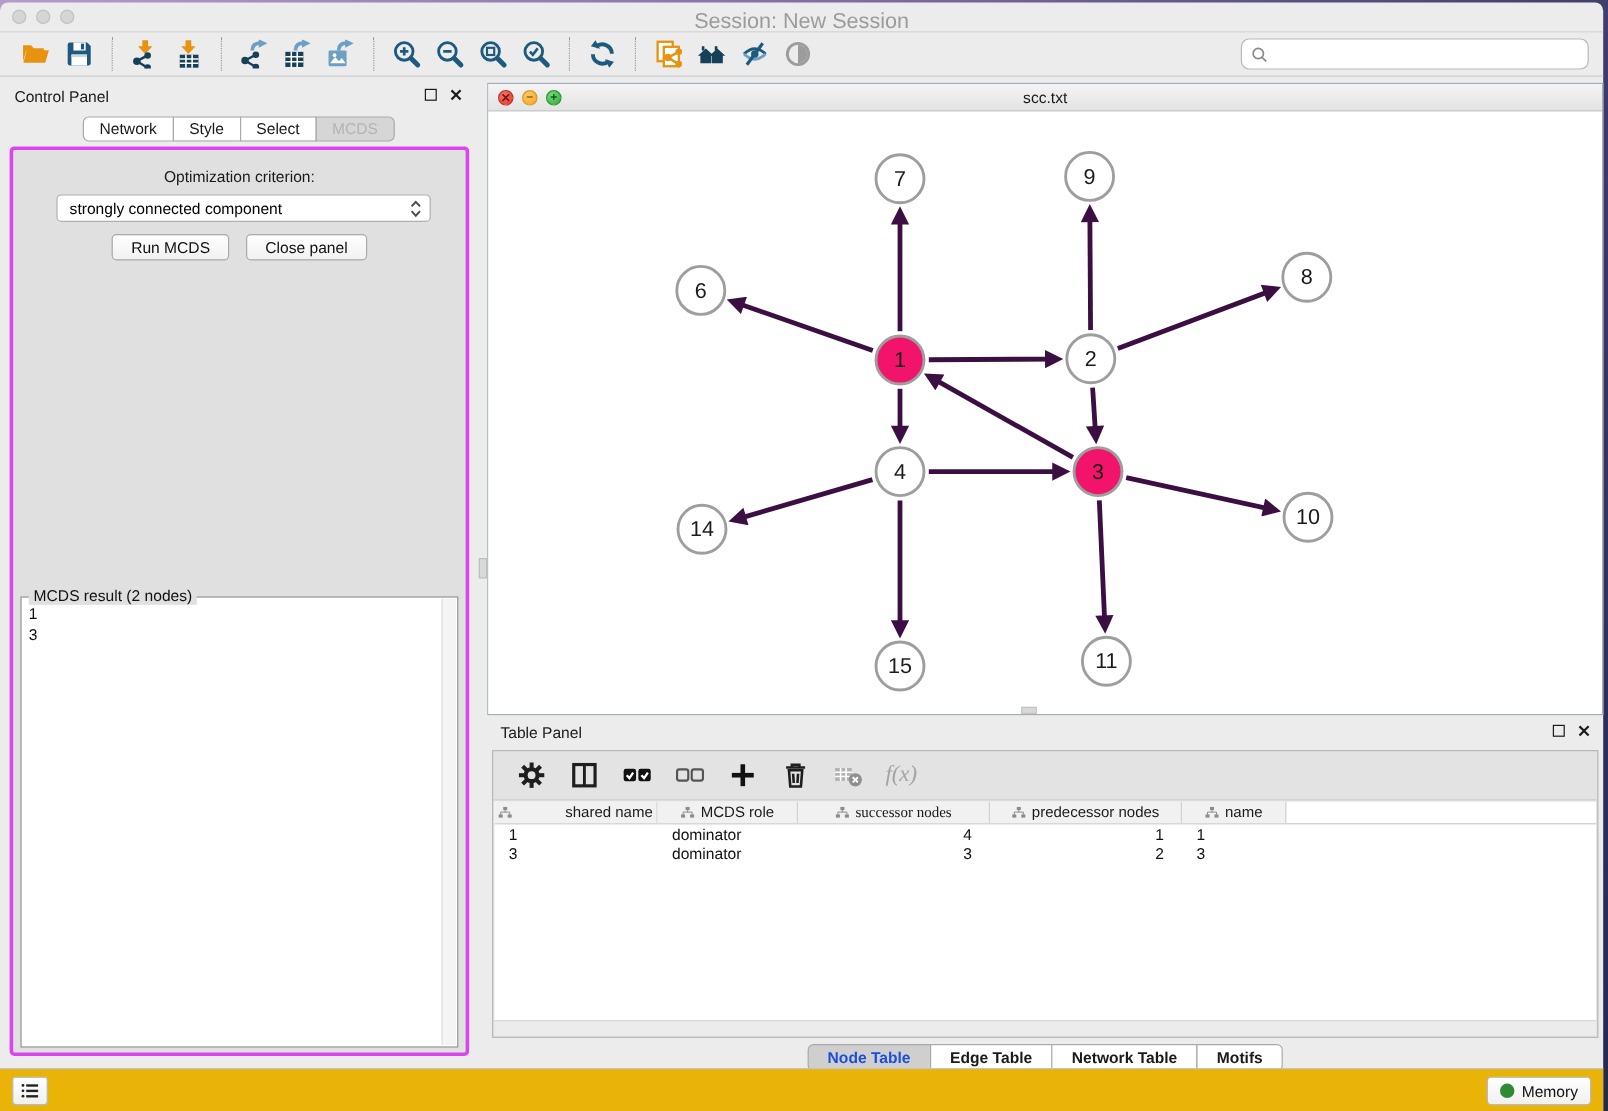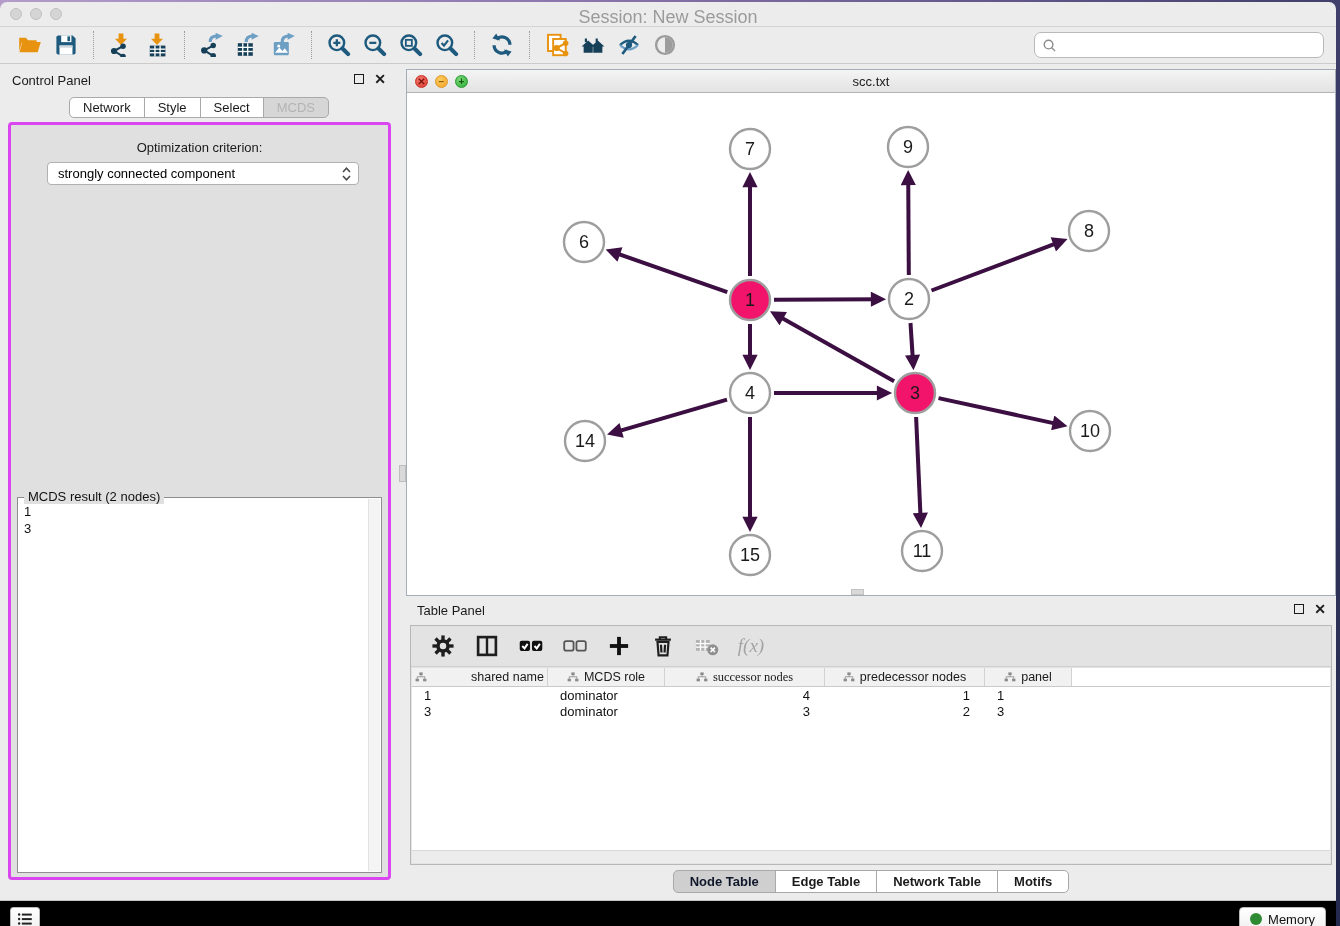--- a/index.html
+++ b/index.html
@@ -76,24 +76,24 @@
   .fx { font-family:"Liberation Serif", serif; font-style:italic; font-size:19px; color:#a3a3a3; }
   .ttable { position:absolute; left:1px; right:1px; top:42px; bottom:14px; background:#fff; overflow:hidden; }
   .thead { display:flex; height:19px; border-bottom:1px solid #c9c9c9; }
   .th { background:#f1f1f1; border-right:1px solid #d2d2d2; display:flex; align-items:center; justify-content:center; gap:5px; font-size:12.5px; color:#1a1a1a; cursor:pointer; }
   .trow { display:flex; height:16px; font-size:13px; color:#111; cursor:pointer; }
   .td { padding:1px 8px 0 12px; white-space:nowrap; overflow:hidden; }
   .td.r { text-align:right; padding-right:15px; }
   .tscroll { position:absolute; left:1px; right:1px; bottom:1px; height:13px; background:#ececec; border-top:1px solid #d8d8d8; }
   .tp-tabs { position:absolute; left:0; right:0; top:272px; display:flex; justify-content:center; }
   .tp-tabs .tab { padding:3px 16px; font-weight:bold; font-size:13px; }
-  .tp-tabs .tab.sel { background:#cfcfcf; color:#0f172a; }
+  .tp-tabs .tab.sel { background:#cfcfcf; color:#1d4ed8; }
 
   
-  .statusbar { position:absolute; left:0; right:0; bottom:0; height:26px; background:#000000; border-top:1px solid #c3c3c3; }
+  .statusbar { position:absolute; left:0; right:0; bottom:0; height:36px; background:#eab308; border-top:1px solid #c3c3c3; }
   .sb-left { position:absolute; left:10px; top:6px; width:30px; height:24px; background:linear-gradient(#fff,#f0f0f0); border:1px solid #b9b9b9; border-radius:3px; display:flex; align-items:center; justify-content:center; cursor:pointer; }
   .sb-left svg { width:18px; height:18px; }
   .sb-right { position:absolute; right:10px; top:6px; height:24px; background:linear-gradient(#fff,#f0f0f0); border:1px solid #b9b9b9; border-radius:4px; display:flex; align-items:center; padding:0 10px; gap:6px; font-size:13px; color:#111; cursor:pointer; }
   .mem-dot { width:12px; height:12px; border-radius:50%; background:#2e8b34; }
 </style>
 </head>
 <body>
 
 <div class="window">
 
@@ -282,20 +282,24 @@
           <div class="tab sel">MCDS</div>
         </div>
       <div class="cp-body">
         <div class="opt-label">Optimization criterion:</div>
         <div class="dropdown">
           <span class="dd-val">strongly connected component</span>
           <svg width="11" height="16" viewBox="0 0 11 16">
             <path d="M2 6 L5.5 2.2 L9 6" fill="none" stroke="#4a4a4a" stroke-width="1.6"></path>
             <path d="M2 10 L5.5 13.8 L9 10" fill="none" stroke="#4a4a4a" stroke-width="1.6"></path>
           </svg>
+        </div>
+        <div class="btn-row">
+          <button class="btn">Run MCDS</button>
+          <button class="btn">Close panel</button>
         </div>
         <div class="result-box">
           <div class="result-legend">MCDS result (2 nodes)</div>
           <div class="result-lines" id="result-lines">
               <div>1</div>
               <div>3</div>
             </div>
           <div class="result-scroll"></div>
         </div>
       </div>
@@ -509,21 +513,21 @@
               </div>
               <div class="th" style="width: 87px;">
                 <svg viewBox="0 0 14 12" width="12" height="10">
                   <path d="M7 3.7 v2 M2.5 8 v-2.3 h9 V8" stroke="#8a8a8a" fill="none" stroke-width="1"></path>
                   <g fill="#8a8a8a">
                     <rect x="5" y="0.5" width="4" height="3.2"></rect>
                     <rect x="0.5" y="8" width="4" height="3.2"></rect>
                     <rect x="9.5" y="8" width="4" height="3.2"></rect>
                   </g>
                 </svg>
-                <span>panel</span>
+                <span>name</span>
               </div>
             </div>
           <div id="tbody">
               <div class="trow">
                 <div class="td" style="width: 136px;">1</div>
                 <div class="td" style="width: 117px;">dominator</div>
                 <div class="td r" style="width: 160px;">4</div>
                 <div class="td r" style="width: 160px;">1</div>
                 <div class="td" style="width: 87px;">1</div>
               </div>

